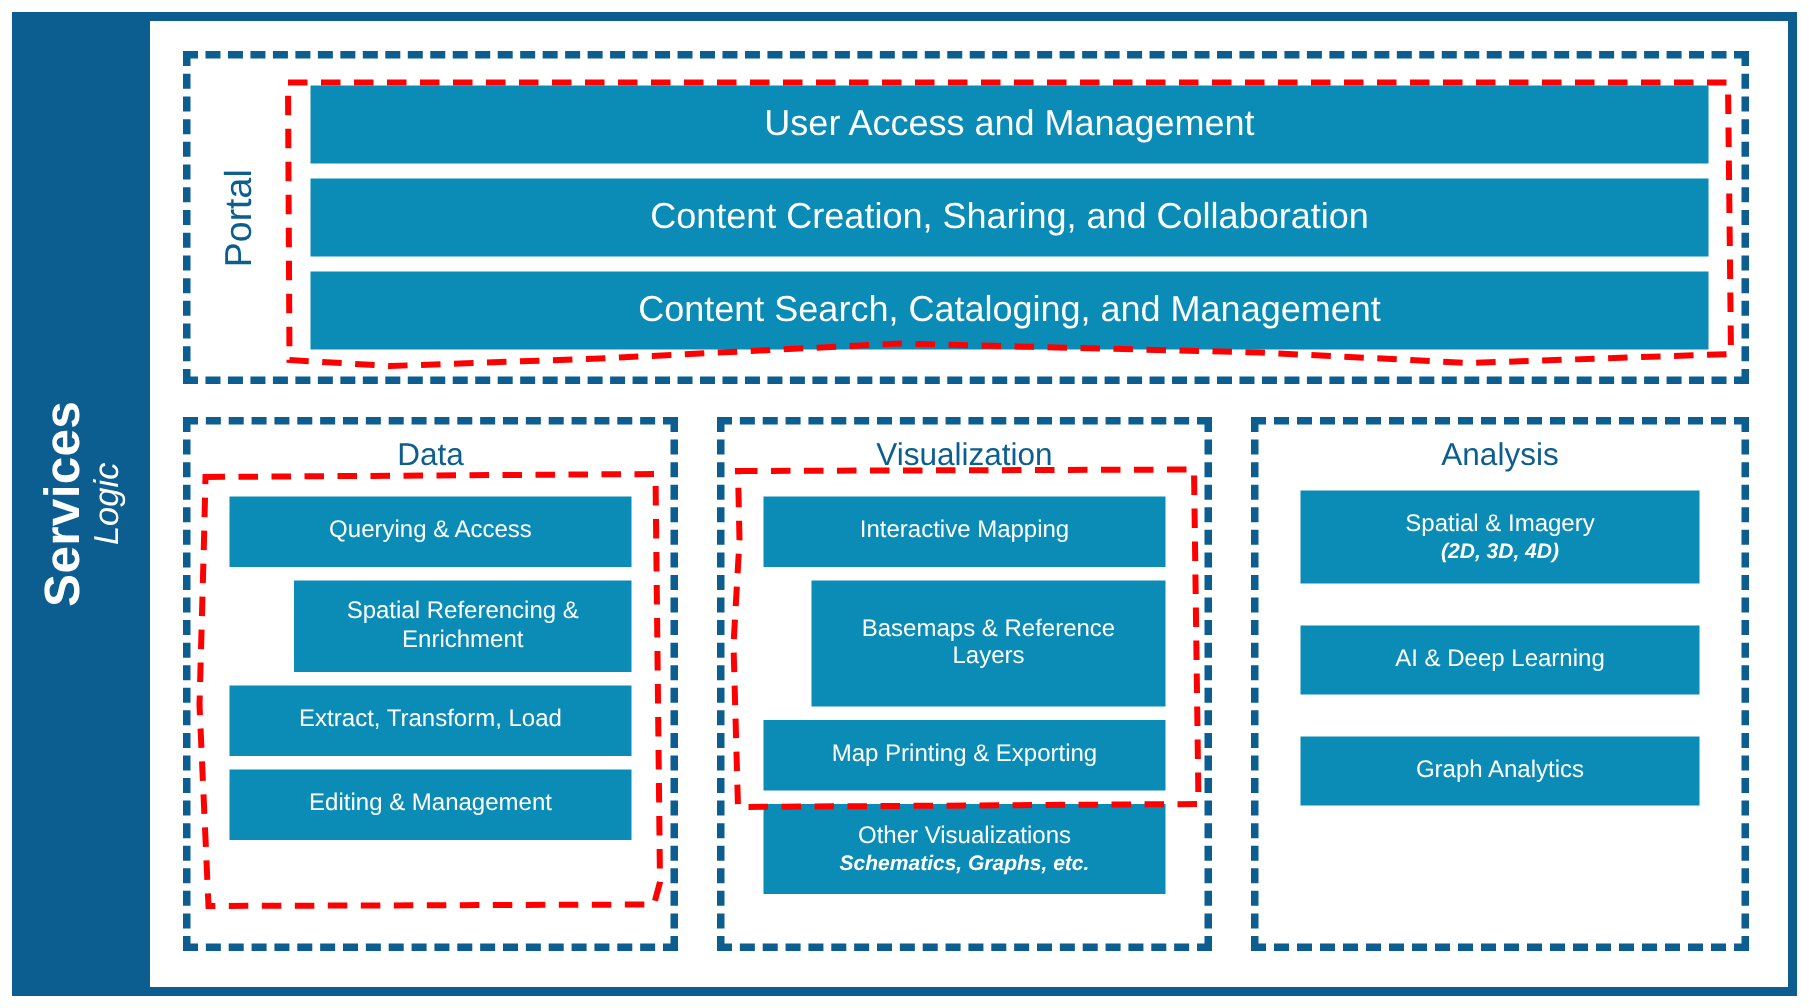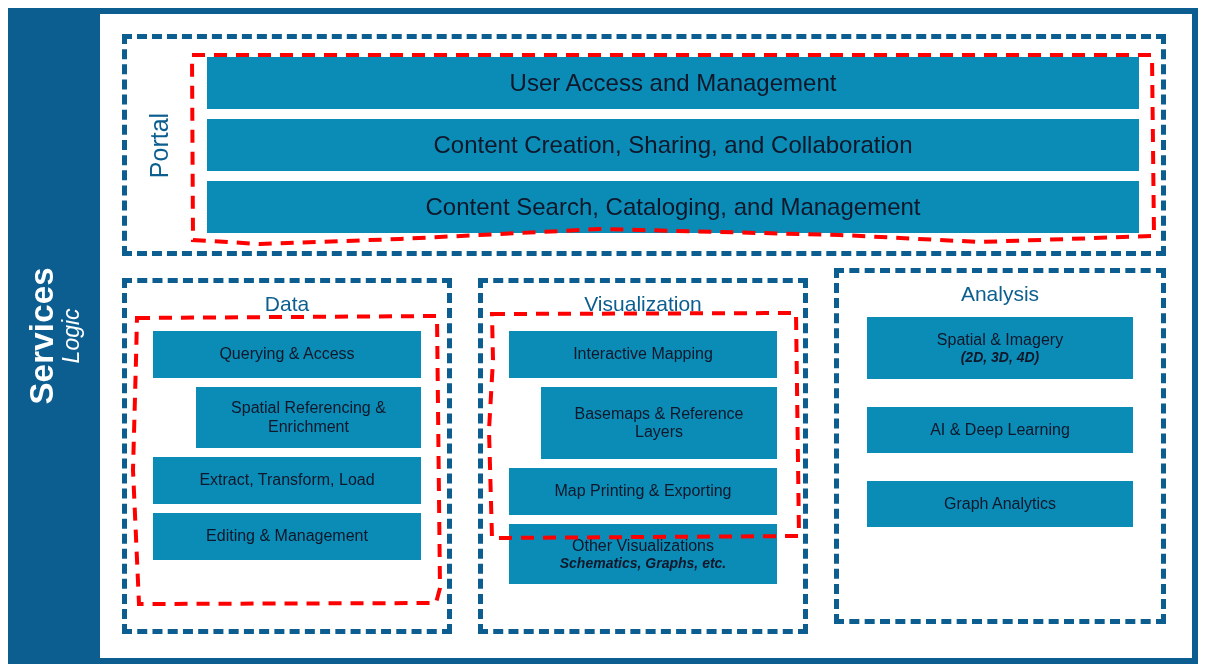--- a/index.html
+++ b/index.html
@@ -105,21 +105,21 @@
     right: 22px;
     bottom: 18px;
     display: flex;
     flex-direction: column;
     justify-content: space-between;
   }
 
   
   .chip {
     background: #0b8cb6;
-    color: #0f172a;
+    color: #ffffff;
     display: flex;
     flex-direction: column;
     align-items: center;
     justify-content: center;
     text-align: center;
     line-height: 1.13;
     box-sizing: border-box;
     padding: 2px 8px;
   }
   .chip .chip-main {
@@ -134,21 +134,21 @@
   .portal-rows .chip {
     height: 52px;
   }
   .portal-rows .chip .chip-main {
     font-size: 24px;
   }
 
   
   #data-group        { left: 122px; top: 278px; width: 330px; height: 356px; }
   #visualization-group { left: 478px; top: 278px; width: 330px; height: 356px; }
-  #analysis-group    { left: 834px; top: 268px; width: 332px; height: 356px; }
+  #analysis-group    { left: 834px; top: 278px; width: 332px; height: 356px; }
 
   .col-title {
     position: absolute;
     top: 10px;
     left: 0;
     width: 100%;
     text-align: center;
     color: #0b5e8f;
     font-size: 21px;
     line-height: 1;
@@ -163,21 +163,21 @@
     gap: 9px;
   }
 
   
   #data-group .col-chips .chip:nth-child(1) { height: 47px; }
   #data-group .col-chips .chip:nth-child(2) { height: 61px; margin-left: 43px; }
   #data-group .col-chips .chip:nth-child(3) { height: 47px; }
   #data-group .col-chips .chip:nth-child(4) { height: 47px; }
 
   #visualization-group .col-chips .chip:nth-child(1) { height: 47px; }
-  #visualization-group .col-chips .chip:nth-child(2) { height: 72px; margin-left: 32px; }
+  #visualization-group .col-chips .chip:nth-child(2) { height: 84px; margin-left: 32px; }
   #visualization-group .col-chips .chip:nth-child(3) { height: 47px; }
   #visualization-group .col-chips .chip:nth-child(4) { height: 60px; }
 
   #analysis-group .col-chips { left: 28px; right: 28px; top: 44px; gap: 28px; }
   #analysis-group .col-chips .chip:nth-child(1) { height: 62px; }
   #analysis-group .col-chips .chip:nth-child(2) { height: 46px; }
   #analysis-group .col-chips .chip:nth-child(3) { height: 46px; }
   #analysis-group .col-chips .chip:nth-child(4) { height: 46px; }
 
   

